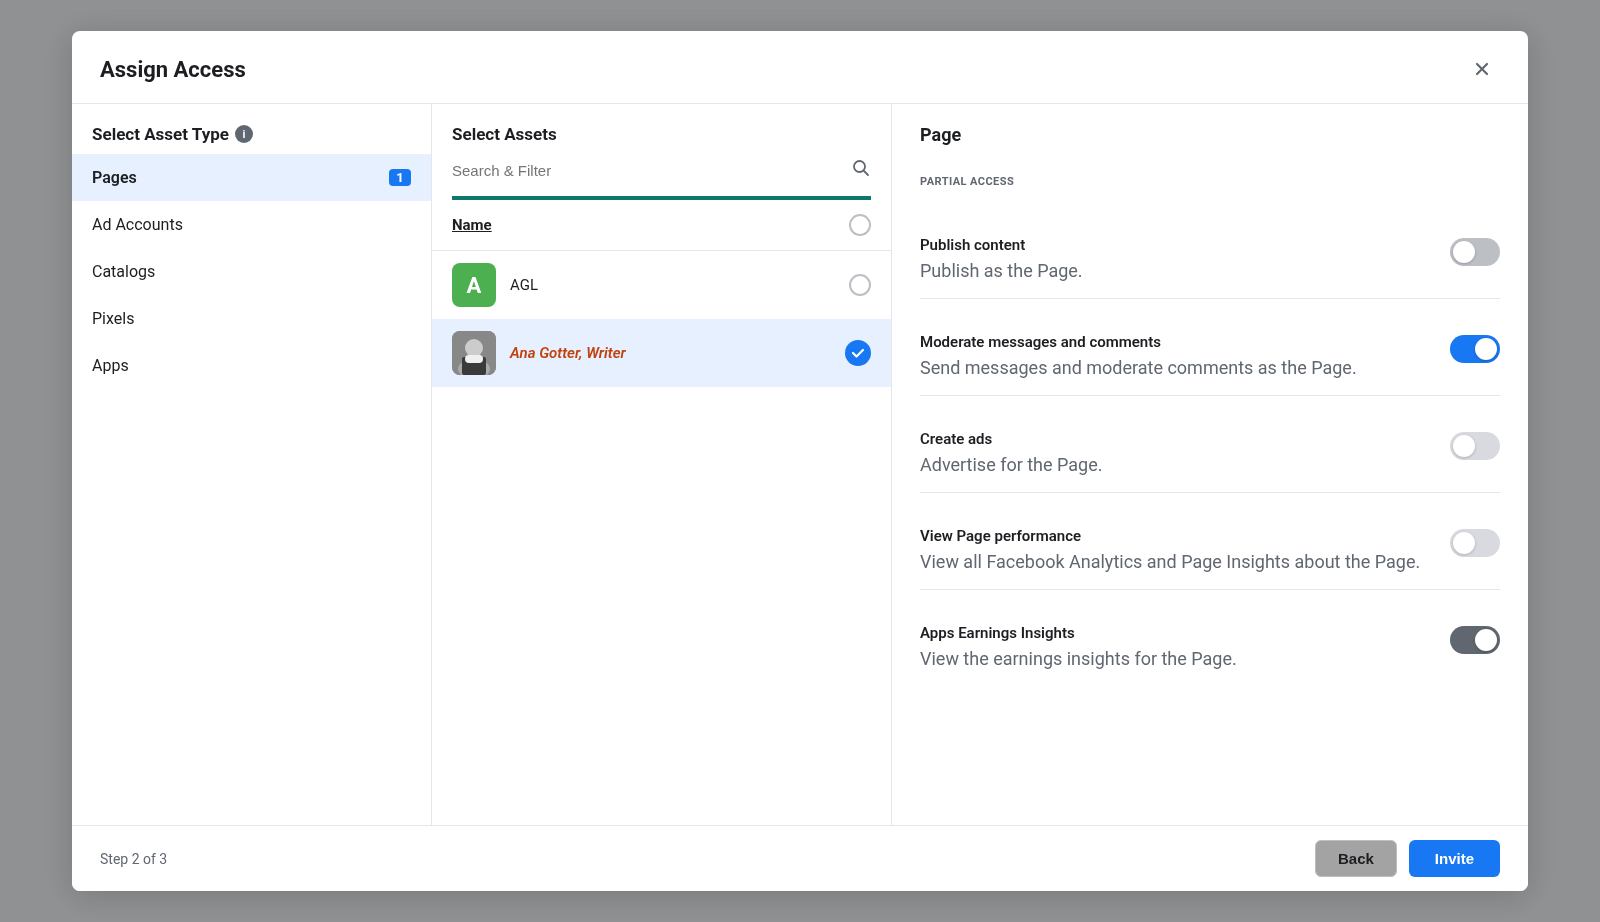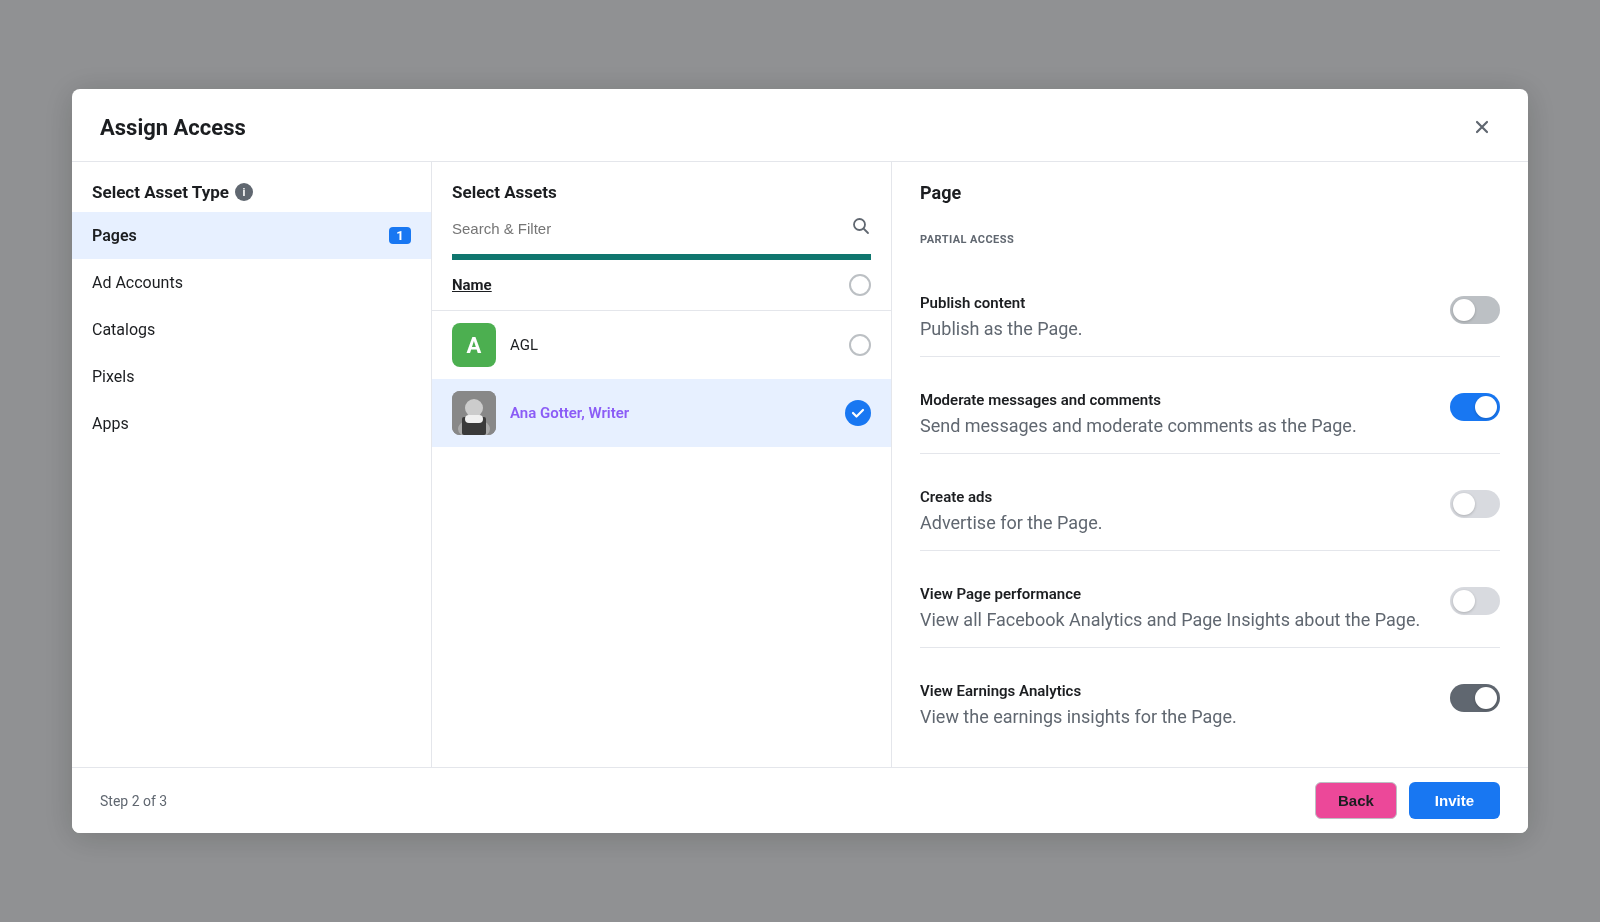--- a/index.html
+++ b/index.html
@@ -19,21 +19,21 @@
       inset: 0;
       display: flex;
       align-items: center;
       justify-content: center;
     }
     .modal {
       background: #fff;
       border-radius: 8px;
       width: 1456px;
       max-width: 98vw;
-      height: 744px;
+      height: 860px;
       display: flex;
       flex-direction: column;
       overflow: hidden;
       box-shadow: 0 4px 32px rgba(0,0,0,0.18);
     }
     .modal-header {
       display: flex;
       align-items: center;
       justify-content: space-between;
       padding: 20px 28px 16px 28px;
@@ -150,21 +150,21 @@
     }
     .middle-panel-title {
       font-size: 17px;
       font-weight: 700;
       color: #1c1e21;
       margin-bottom: 14px;
     }
     .search-box {
       display: flex;
       align-items: center;
-      border-bottom: 6px solid #0f766e;
+      border-bottom: 4px solid #0f766e;
       padding: 0 0 14px 0;
       gap: 8px;
     }
     .search-input {
       flex: 1;
       border: none;
       outline: none;
       font-size: 15px;
       color: #606770;
       background: transparent;
@@ -224,22 +224,23 @@
       flex-shrink: 0;
       overflow: hidden;
     }
     .asset-avatar.green { background: #4caf50; }
     .asset-name {
       flex: 1;
       font-size: 15px;
       color: #1c1e21;
     }
     .asset-name.selected-text {
-      color: #8b5cf6;
+      color: #c2410c;
       font-weight: 600;
+      font-style: italic;
     }
     .check-circle {
       width: 26px;
       height: 26px;
       border-radius: 50%;
       background: #1877f2;
       display: flex;
       align-items: center;
       justify-content: center;
       flex-shrink: 0;
@@ -335,21 +336,21 @@
     }
     .step-label {
       font-size: 14px;
       color: #606770;
     }
     .footer-actions {
       display: flex;
       gap: 12px;
     }
     .btn-back {
-      background: #ec4899;
+      background: #a3a3a3;
       border: 1px solid #bcc0c4;
       border-radius: 6px;
       padding: 9px 22px;
       font-size: 15px;
       font-weight: 600;
       color: #1c1e21;
       cursor: pointer;
       transition: background 0.12s;
     }
     .btn-invite {
@@ -522,21 +523,21 @@
           <div class="toggle-wrap">
             <label class="toggle">
               
               <span class="toggle-slider" style="background:#d8dadf;"></span>
             </label>
           </div>
         </div>
 
         <div class="permission-row">
           <div class="permission-text">
-            <div class="permission-name">View Earnings Analytics</div>
+            <div class="permission-name">Apps Earnings Insights</div>
             <div class="permission-desc">View the earnings insights for the Page.</div>
           </div>
           <div class="toggle-wrap">
             <label class="toggle dark">
               
               <span class="toggle-slider"></span>
             </label>
           </div>
         </div>
 

